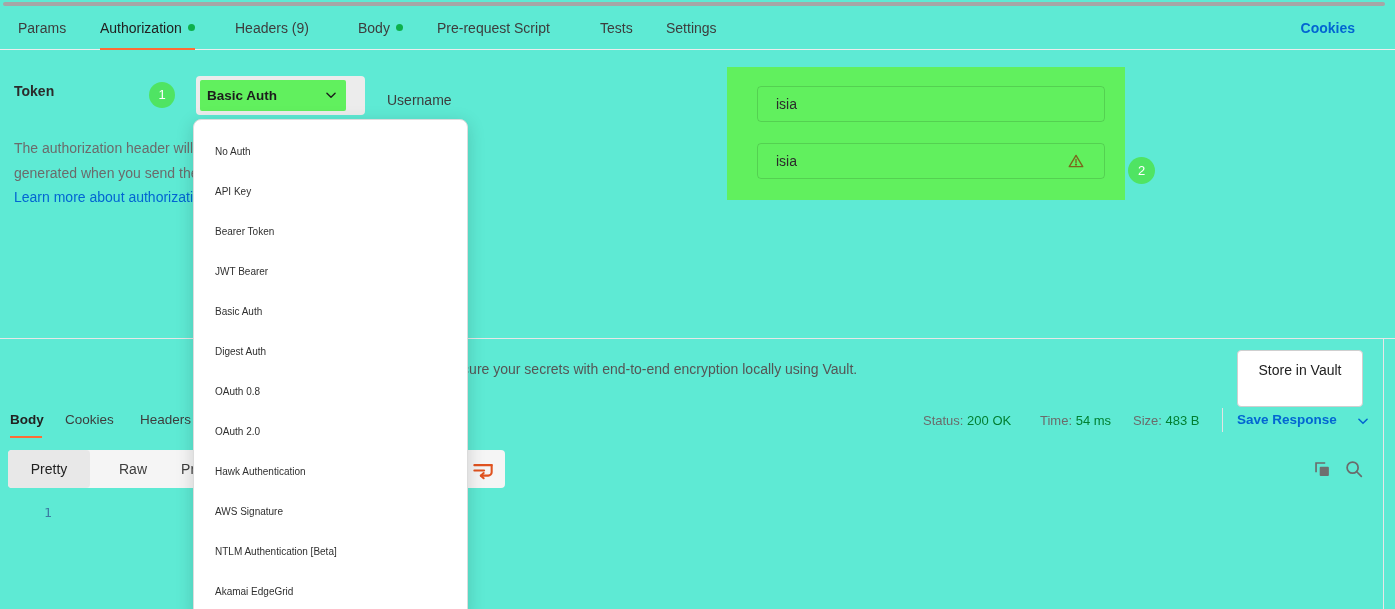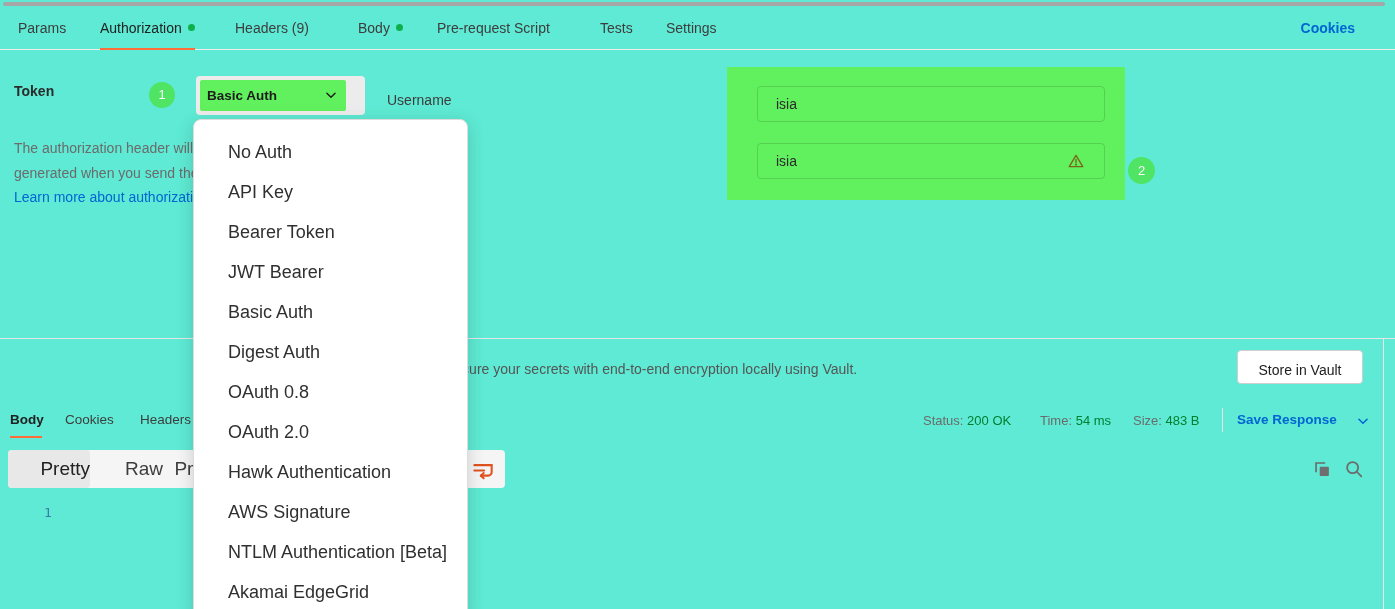--- a/index.html
+++ b/index.html
@@ -49,61 +49,61 @@
   .auth-input { position:absolute; left:30px; width:348px; height:36px; border-radius:4px;
     border:1px solid rgba(0,0,0,0.13); background:transparent; font-family:"Liberation Sans",sans-serif;
     font-size:14px; color:#2b2b2b; padding:0 40px 0 18px; outline:none; }
   .inp-user { top:19px; }
   .inp-pass { top:76px; }
   .warn-wrap { position:absolute; left:340px; top:85px; width:18px; height:18px; }
 
   
   .h-divider { position:absolute; left:0; top:338px; width:1395px; height:1px; background:#e7e7e7; }
   .vault-msg { position:absolute; left:445px; top:361px; font-size:14px; color:#555; white-space:nowrap; }
-  .vault-btn { position:absolute; left:1237px; top:350px; width:126px; height:34px;
+  .vault-btn { position:absolute; left:1237px; top:350px; width:126px; height:57px;
     background:#fff; border:1px solid #cfcfcf; border-radius:4px; font-size:14px; color:#212121;
     text-align:center; line-height:38px; cursor:pointer; }
 
   
   .resp-tab { position:absolute; top:412px; font-size:13.5px; color:#3d3d3d; cursor:pointer; }
   .resp-tab.active { color:#212121; font-weight:600; }
   .resp-underline { position:absolute; left:10px; top:436px; width:32px; height:2px; background:#ff6c37; }
   .meta { position:absolute; top:413px; font-size:13px; white-space:nowrap; }
   .meta .lbl { color:#6b6b6b; }
   .meta .val { color:#007f31; }
   .v-divider { position:absolute; left:1222px; top:408px; width:1px; height:24px; background:#e3e3e3; }
   .save-resp { position:absolute; left:1237px; top:412px; font-size:13.5px; font-weight:700;
     color:#0265d2; cursor:pointer; }
   .save-chev { position:absolute; left:1356px; top:414px; cursor:pointer; }
 
   
   .view-bar { position:absolute; left:8px; top:450px; width:497px; height:38px;
     background:#f5f5f5; border-radius:4px; }
-  .view-tab { position:absolute; top:0; height:38px; line-height:38px; text-align:right;
-    font-size:19px; color:#3d3d3d; cursor:pointer; }
+  .view-tab { position:absolute; top:0; height:38px; line-height:38px; text-align:center;
+    font-size:14px; color:#3d3d3d; cursor:pointer; }
   .view-tab.active { background:#e8e8e8; border-radius:4px; color:#212121; }
   .vt-pretty { left:0; width:82px; }
   .vt-raw { left:95px; width:60px; }
   .vt-preview { left:162px; width:72px; }
   .wrap-btn { position:absolute; left:462px; top:7px; width:26px; height:26px; cursor:pointer; }
 
   .copy-btn { position:absolute; left:1311px; top:458px; width:22px; height:22px; cursor:pointer; }
   .search-btn { position:absolute; left:1343px; top:458px; width:22px; height:22px; cursor:pointer; }
 
   .line-no { position:absolute; left:44px; top:505px; font-family:"DejaVu Sans Mono", monospace;
     font-size:13px; color:#3b7ca3; }
 
   .right-line { position:absolute; left:1383px; top:338px; width:1px; height:271px; background:#e7e7e7; }
 
   
   .dd-panel { position:absolute; left:193px; top:119px; width:275px; height:500px;
     background:#fff; border:1px solid #dcdcdc; border-radius:8px;
     box-shadow:0 4px 18px rgba(0,0,0,0.16); z-index:50; padding-top:12px; overflow:hidden; }
   .dd-list { list-style:none; }
-  .dd-item { height:40px; line-height:40px; padding-left:34px; font-size:18px; color:#303030;
+  .dd-item { height:40px; line-height:40px; padding-left:21px; font-size:10px; color:#303030;
     cursor:pointer; white-space:nowrap; }
 
   svg { display:block; }
 </style>
 </head>
 <body>
 
 <div class="stage">
 
   <div class="top-strip"></div>

